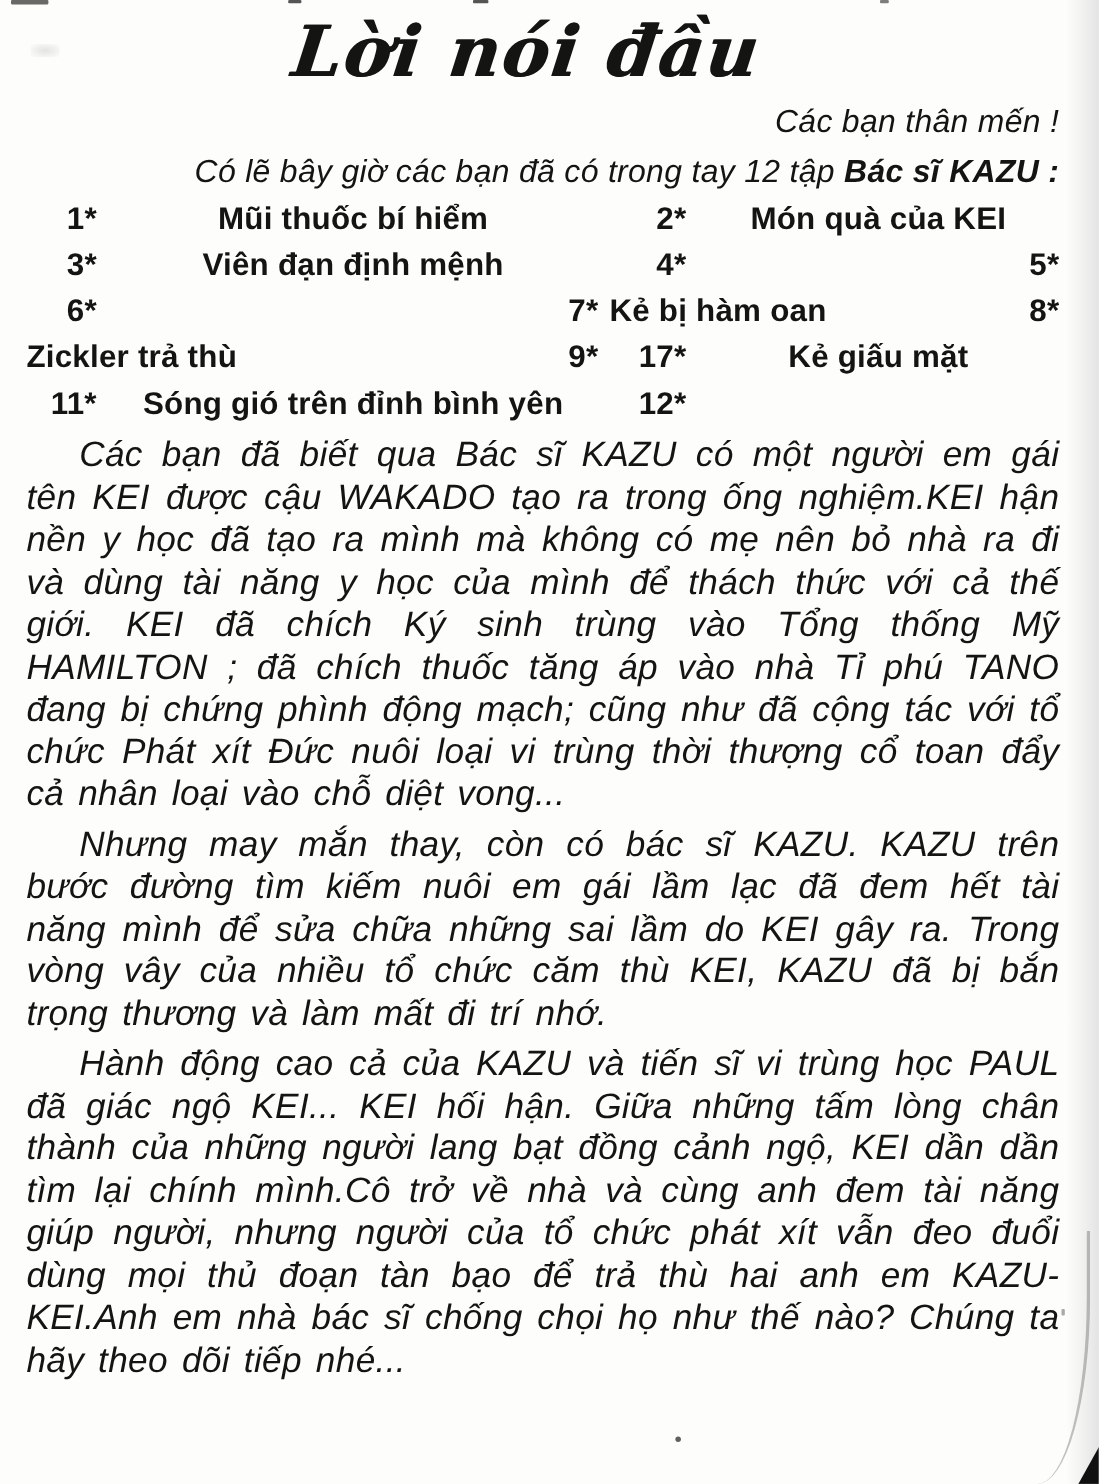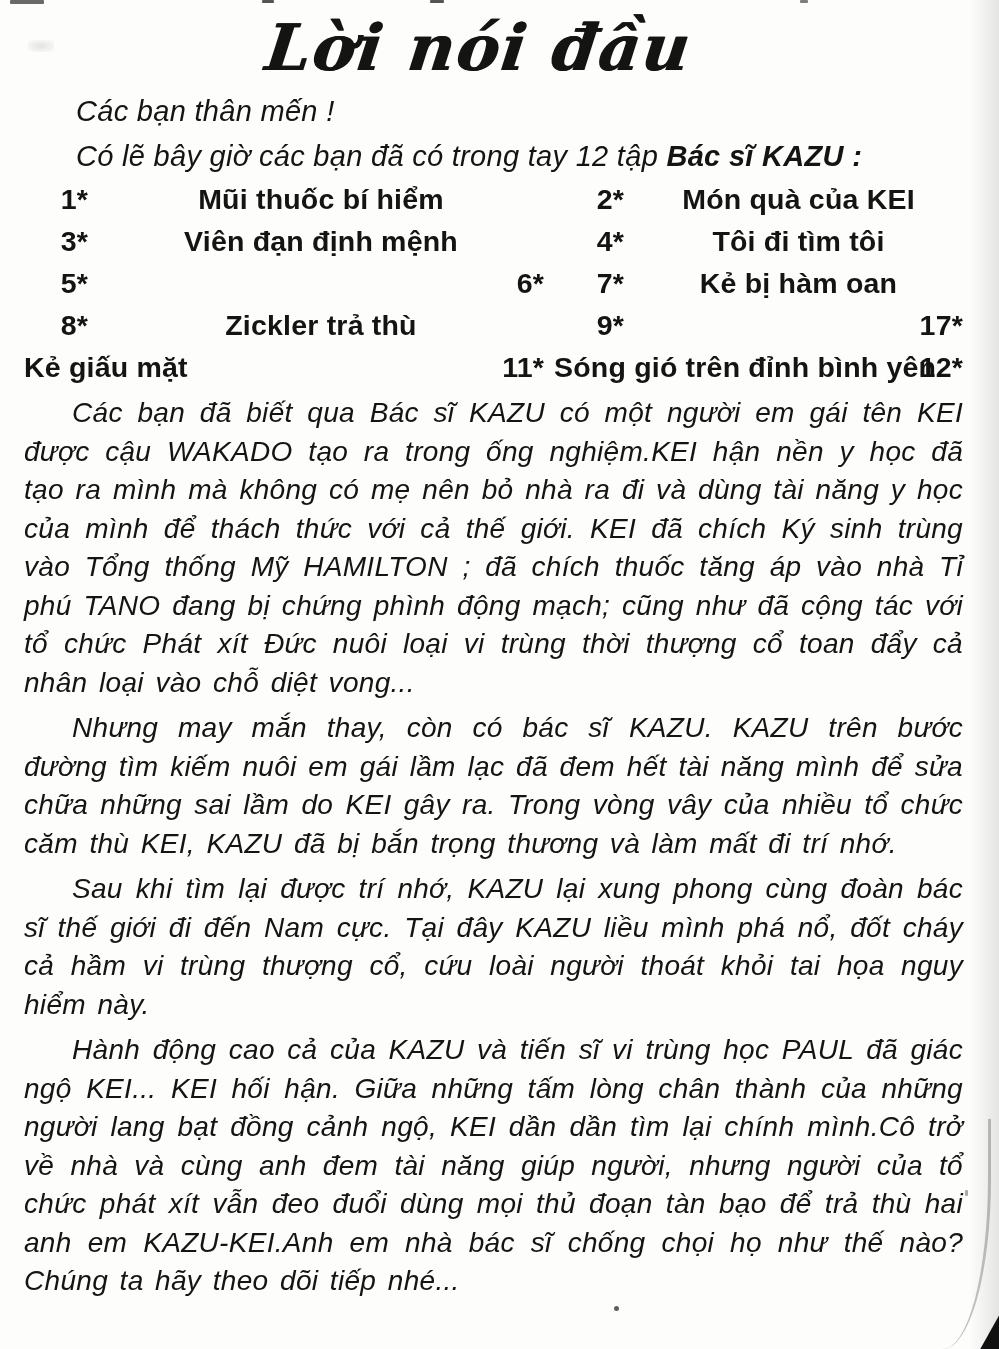--- a/index.html
+++ b/index.html
@@ -26,46 +26,48 @@
     letter-spacing:2px;
     margin:4px 30px 10px 0;
     transform:skewX(-7deg);
     text-shadow:1px 0 0 #141413;
   }
   .greeting {
     font-style:italic;
     font-size:29px;
     margin:10px 0 0 52px;
     letter-spacing:0.3px;
+    text-align:right;
   }
   .intro {
     font-style:italic;
     font-size:29px;
     margin:12px 0 10px 52px;
     letter-spacing:0.3px;
+    text-align:right;
   }
   .intro .series { font-weight:bold; }
   
   .vol-grid {
     display:grid;
     grid-template-columns:64px 446px 70px 1fr;
     column-gap:10px;
     row-gap:9px;
     font-weight:bold;
     font-size:28.5px;
     margin:8px 0 10px 0;
     align-items:baseline;
     letter-spacing:0.2px;
   }
   .vol-num { text-align:right; white-space:nowrap; }
   .vol-title { white-space:nowrap;text-align:center; }
   
   .body-text p {
     font-style:italic;
-    font-size:28px;
+    font-size:32px;
     line-height:38.5px;
     text-align:justify;
     text-indent:48px;
     margin:7px 0 0 0;
     letter-spacing:0.3px;
     word-spacing:3.5px;
   }
   
   .edge-shadow {
     position:absolute; top:0; right:0; bottom:0; width:30px;
@@ -107,39 +109,37 @@
   <div class="intro"><span>Có lẽ bây giờ các bạn đã có trong tay 12 tập </span><span class="series">Bác sĩ KAZU :</span></div>
 
   <div class="vol-grid">
     <span class="vol-num">1*</span>
     <span class="vol-title">Mũi thuốc bí hiểm</span>
     <span class="vol-num">2*</span>
     <span class="vol-title">Món quà của KEI</span>
     <span class="vol-num">3*</span>
     <span class="vol-title">Viên đạn định mệnh</span>
     <span class="vol-num">4*</span>
-    <span class="vol-title">Tôi đi tìm tôi</span>
     <span class="vol-num">5*</span>
     <span class="vol-num">6*</span>
     <span class="vol-num">7*</span>
     <span class="vol-title">Kẻ bị hàm oan</span>
     <span class="vol-num">8*</span>
     <span class="vol-title">Zickler trả thù</span>
     <span class="vol-num">9*</span>
     <span class="vol-num">17*</span>
     <span class="vol-title">Kẻ giấu mặt</span>
     <span class="vol-num">11*</span>
     <span class="vol-title">Sóng gió trên đỉnh bình yên</span>
     <span class="vol-num">12*</span>
   </div>
 
   <div class="body-text">
     <p>Các bạn đã biết qua Bác sĩ KAZU có một người em gái tên KEI được cậu WAKADO tạo ra trong ống nghiệm.KEI hận nền y học đã tạo ra mình mà không có mẹ nên bỏ nhà ra đi và dùng tài năng y học của mình để thách thức với cả thế giới. KEI đã chích Ký sinh trùng vào Tổng thống Mỹ HAMILTON ; đã chích thuốc tăng áp vào nhà Tỉ phú TANO đang bị chứng phình động mạch; cũng như đã cộng tác với tổ chức Phát xít Đức nuôi loại vi trùng thời thượng cổ toan đẩy cả nhân loại vào chỗ diệt vong...</p>
     <p>Nhưng may mắn thay, còn có bác sĩ KAZU. KAZU trên bước đường tìm kiếm nuôi em gái lầm lạc đã đem hết tài năng mình để sửa chữa những sai lầm do KEI gây ra. Trong vòng vây của nhiều tổ chức căm thù KEI, KAZU đã bị bắn trọng thương và làm mất đi trí nhớ.</p>
-    <p>Sau khi tìm lại được trí nhớ, KAZU lại xung phong cùng đoàn bác sĩ thế giới đi đến Nam cực. Tại đây KAZU liều mình phá nổ, đốt cháy cả hầm vi trùng thượng cổ, cứu loài người thoát khỏi tai họa nguy hiểm này.</p>
     <p>Hành động cao cả của KAZU và tiến sĩ vi trùng học PAUL đã giác ngộ KEI... KEI hối hận. Giữa những tấm lòng chân thành của những người lang bạt đồng cảnh ngộ, KEI dần dần tìm lại chính mình.Cô trở về nhà và cùng anh đem tài năng giúp người, nhưng người của tổ chức phát xít vẫn đeo đuổi dùng mọi thủ đoạn tàn bạo để trả thù hai anh em KAZU-KEI.Anh em nhà bác sĩ chống chọi họ như thế nào? Chúng ta hãy theo dõi tiếp nhé...</p>
   </div>
 
 </div>
 
 <div class="edge-shadow"></div>
 <div class="page-curl"></div>
 <div class="corner-wedge"></div>
 <div class="speck s1"></div>
 <div class="speck s2"></div>

